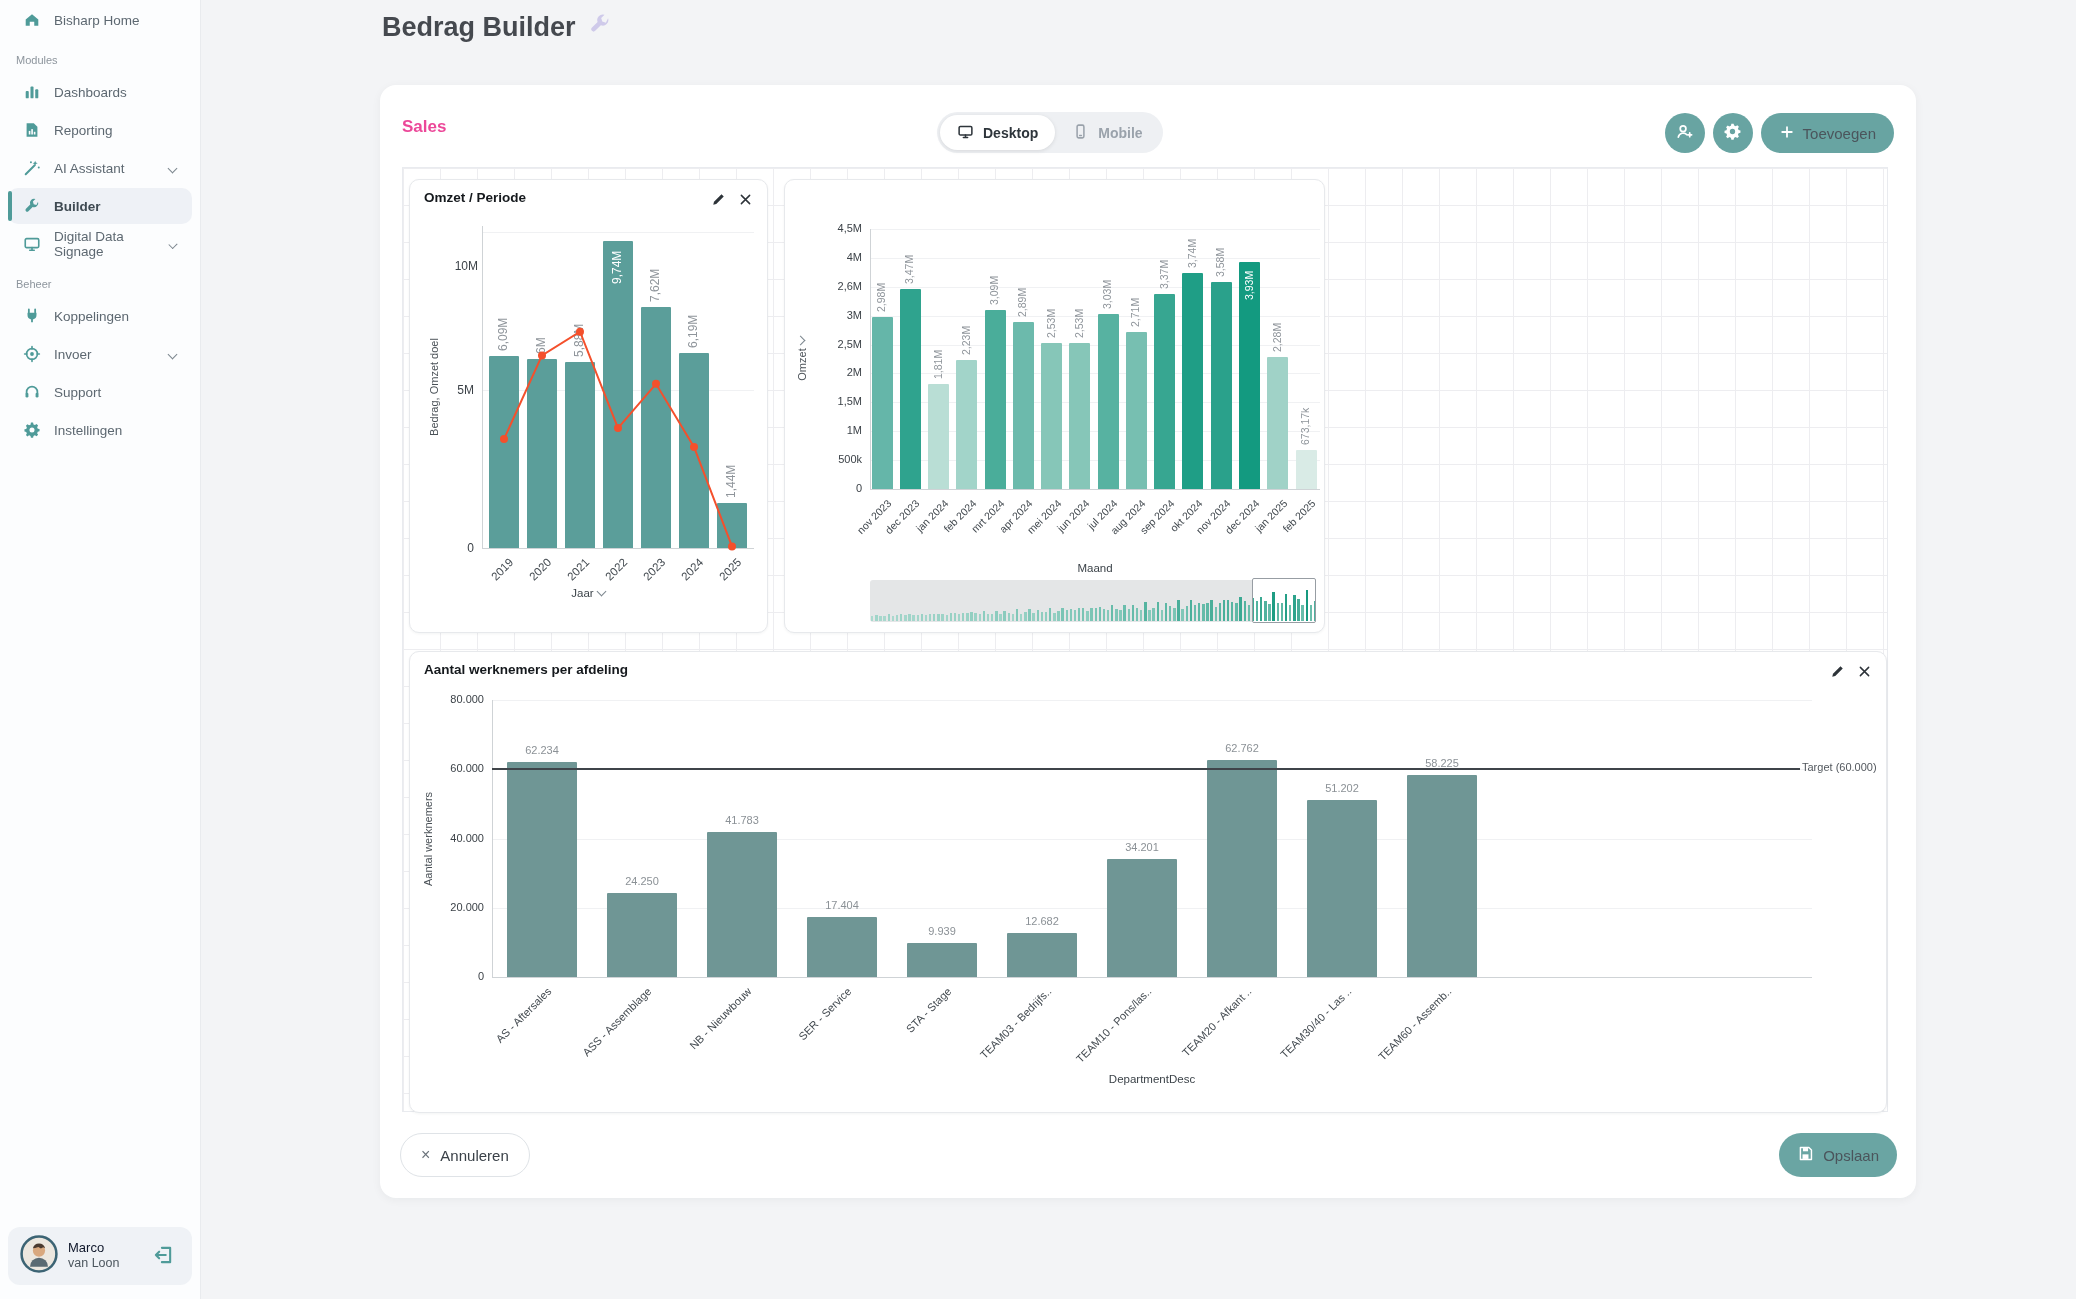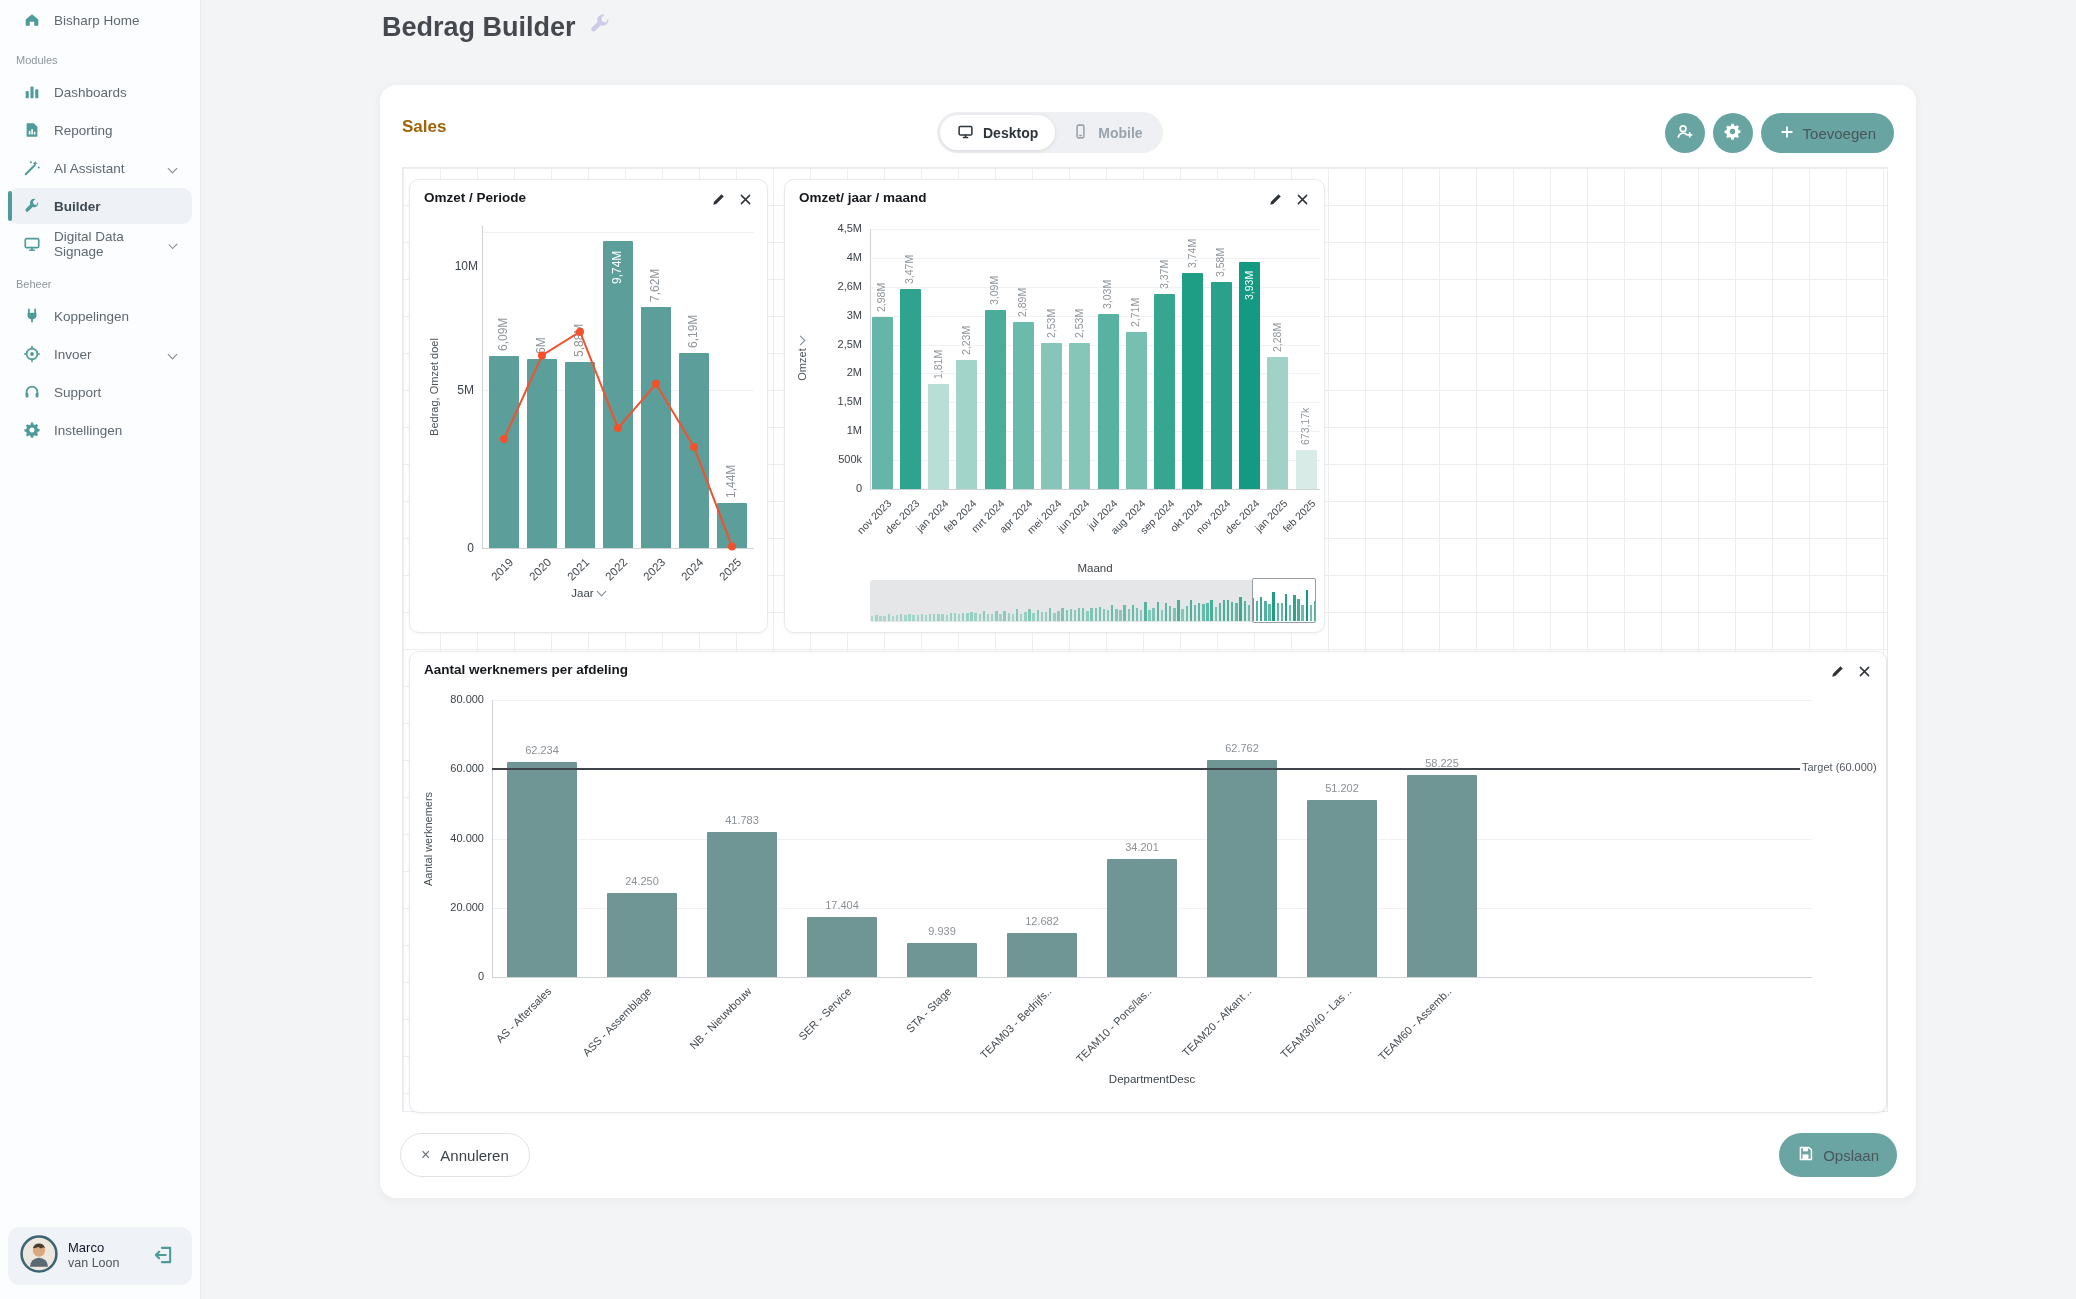--- a/index.html
+++ b/index.html
@@ -28,21 +28,21 @@
   .user-first{font-size:13px;font-weight:400;color:#0f172a}
   .user-last{font-size:12.5px;color:#4c565e}
   .logout-btn{margin-left:auto;background:none;border:none;color:#4f9b99;cursor:pointer;display:grid;place-items:center}
 
   
   .page-title{position:absolute;left:382px;top:12px;margin:0;font-size:27px;font-weight:700;color:#45494f;display:flex;align-items:center;gap:12px}
   .page-title .wrench-deco{opacity:.85}
 
   
   .board{position:absolute;left:380px;top:85px;width:1536px;height:1113px;background:#fff;border-radius:16px;box-shadow:0 2px 10px rgba(25,35,45,.05)}
-  .board-title{position:absolute;left:22px;top:32px;margin:0;font-size:17px;font-weight:700;color:#a16207}
+  .board-title{position:absolute;left:22px;top:32px;margin:0;font-size:17px;font-weight:700;color:#ec4899}
   .view-toggle{position:absolute;left:557px;top:27px;height:41px;background:#eef0f3;border-radius:21px;display:flex;align-items:center;padding:0 3px}
   .seg{display:flex;align-items:center;gap:9px;height:35px;padding:0 17px;border-radius:18px;color:#9aa2ab;font-size:14px;font-weight:600;cursor:pointer;background:transparent;border:none}
   .seg.active{background:#fff;color:#2e353b;box-shadow:0 1px 4px rgba(0,0,0,.10)}
   .board-actions{position:absolute;right:22px;top:28px;display:flex;align-items:center;gap:8px}
   .circle-btn{width:40px;height:40px;border-radius:50%;background:#68a4a2;border:none;color:#fff;display:grid;place-items:center;cursor:pointer}
   .add-btn{height:40px;border-radius:20px;background:#68a4a2;border:none;display:flex;align-items:center;gap:8px;padding:0 18px;color:#4b555c;font-size:15px;cursor:pointer}
   .add-btn svg{color:#fff}
 
   
   .canvas{position:absolute;left:22px;top:82px;width:1484px;height:943px;background-color:#fff;
@@ -331,35 +331,20 @@
             <circle cx="170" cy="151.7549019607843" r="4" fill="#f4502c"></circle>
             <circle cx="208" cy="248.0392156862745" r="4" fill="#f4502c"></circle>
             <circle cx="246" cy="203.84313725490193" r="4" fill="#f4502c"></circle>
             <circle cx="284" cy="266.98039215686276" r="4" fill="#f4502c"></circle>
             <circle cx="322" cy="366.421568627451" r="4" fill="#f4502c"></circle>
           </svg>
         </div>
     </article>
 
     <article class="widget" id="w2">
-      <div class="widget-head">
-        <h3 class="widget-title">Omzet/ jaar / maand</h3>
-        <div class="widget-actions">
-          <button class="icon-btn">
-              <span><svg width="15" height="15" viewBox="0 0 20 20">
-                  <path d="M3 17l1-4L14 3l3 3L7 16Z" fill="currentColor"></path>
-                </svg></span>
-            </button>
-          <button class="icon-btn">
-              <span><svg width="15" height="15" viewBox="0 0 20 20">
-                  <path d="M4.5 4.5 15.5 15.5M15.5 4.5 4.5 15.5" stroke="currentColor" stroke-width="2" stroke-linecap="round" fill="none"></path>
-                </svg></span>
-            </button>
-        </div>
-      </div>
       <div class="plot" id="plot2">
           <div class="ytick" style="left: 21px; top: 302px; width: 56px; font-size: 11px;">0</div>
           <div class="grid-h" style="left: 85px; top: 280.111px; width: 450px;"></div>
           <div class="ytick" style="left: 21px; top: 273.111px; width: 56px; font-size: 11px;">500k</div>
           <div class="grid-h" style="left: 85px; top: 251.222px; width: 450px;"></div>
           <div class="ytick" style="left: 21px; top: 244.222px; width: 56px; font-size: 11px;">1M</div>
           <div class="grid-h" style="left: 85px; top: 222.333px; width: 450px;"></div>
           <div class="ytick" style="left: 21px; top: 215.333px; width: 56px; font-size: 11px;">1,5M</div>
           <div class="grid-h" style="left: 85px; top: 193.444px; width: 450px;"></div>
           <div class="ytick" style="left: 21px; top: 186.444px; width: 56px; font-size: 11px;">2M</div>

